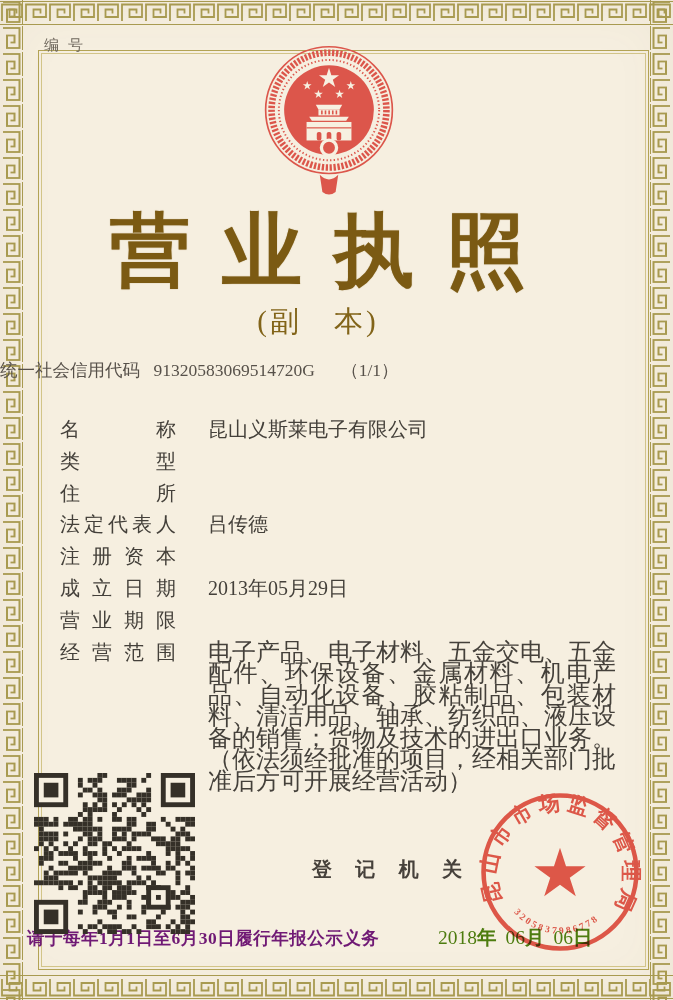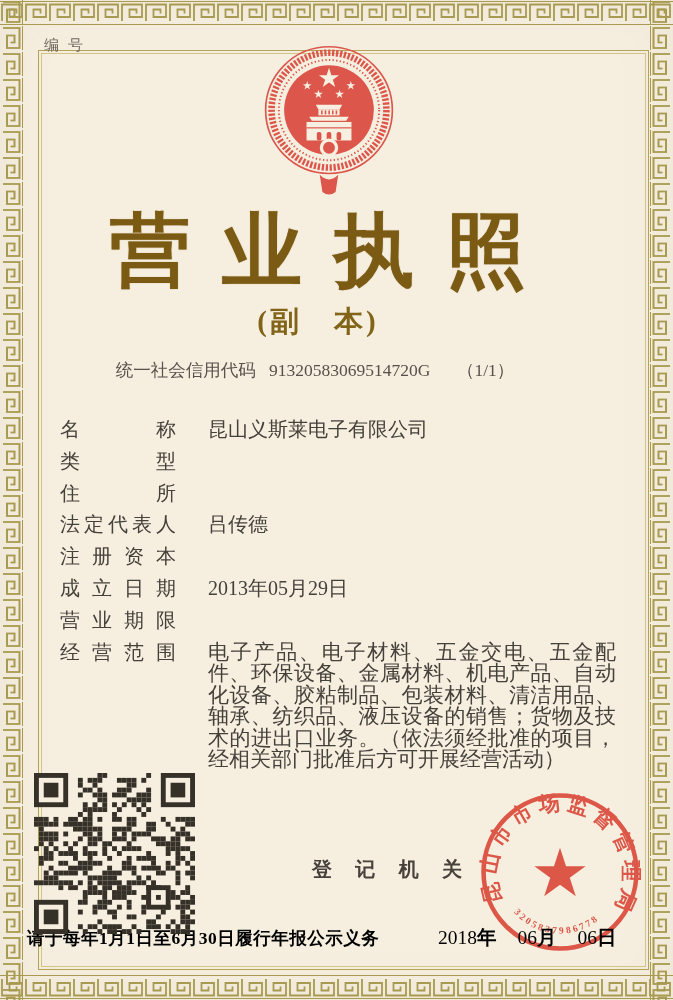--- a/index.html
+++ b/index.html
@@ -20,42 +20,42 @@
   .serial{position:absolute;left:44px;top:36px;font-size:15px;color:#6e675c;
     display:flex;align-items:baseline;letter-spacing:1px;}
   .serial-label{width:40px;margin-right:12px;}
   .emblem{position:absolute;left:263px;top:44px;}
   .title{position:absolute;left:0;right:37px;top:198px;
     font-family:"Liberation Sans","DejaVu Sans",sans-serif;
     font-size:80px;font-weight:bold;color:#7b5a13;
     text-shadow:0 0 1px rgba(123,90,19,.6);}
   .title[data-split]{justify-content:center;gap:32px;}
   .subtitle{position:absolute;left:0;right:37px;top:302px;text-align:center;
-    font-size:29px;color:#826419;font-weight:bold;letter-spacing:3px;}
-  .credit{position:absolute;left:0;right:43px;top:358px;text-align:center;
+    font-size:29px;color:#826419;font-weight:normal;letter-spacing:3px;}
+  .credit{position:absolute;left:0;right:43px;top:358px;text-align:left;
     font-size:17.5px;color:#57514a;}
   .credit .cc-val{margin-left:9px;}
   .credit .cc-page{margin-left:22px;}
   .fields{position:absolute;left:60px;top:414px;width:556px;color:#44403a;}
   .field-row{display:flex;line-height:31.8px;font-size:20px;}
   .field-label{width:116px;flex:0 0 116px;}
   .field-label[data-split]{justify-content:space-between;}
   .field-value{margin-left:32px;}
   .scope-row{line-height:21.5px;margin-top:5px;}
-  .scope-row .field-value{width:432px;font-size:21px;text-align:justify;}
+  .scope-row .field-value{width:432px;font-size:24px;text-align:justify;}
   [data-split]{display:flex;}
   .serial-label[data-split]{justify-content:space-between;}
   .registrar{position:absolute;left:312px;top:856px;width:150px;
     font-size:20px;color:#46413b;font-weight:bold;}
   .registrar[data-split]{justify-content:space-between;}
   .qr{position:absolute;left:34px;top:773px;z-index:4;}
   .notice{position:absolute;left:27px;top:926px;font-size:17.5px;
-    font-weight:bold;color:#000000;z-index:3;letter-spacing:.5px;}
-  .date{position:absolute;left:438px;top:924px;display:flex;gap:21px;
-    font-size:19.5px;color:#000000;z-index:2;}
+    font-weight:bold;color:#701a75;z-index:3;letter-spacing:.5px;}
+  .date{position:absolute;left:438px;top:924px;display:flex;gap:9px;
+    font-size:19.5px;color:#4d7c0f;z-index:2;}
   .date b{font-weight:bold;}
   .stamp{position:absolute;left:476px;top:788px;z-index:5;opacity:.9;
     mix-blend-mode:multiply;}
   .stamp text{font-family:"Liberation Serif","DejaVu Serif",serif;font-weight:bold;}
 </style>
 </head>
 <body>
 
 <div id="page">
 

